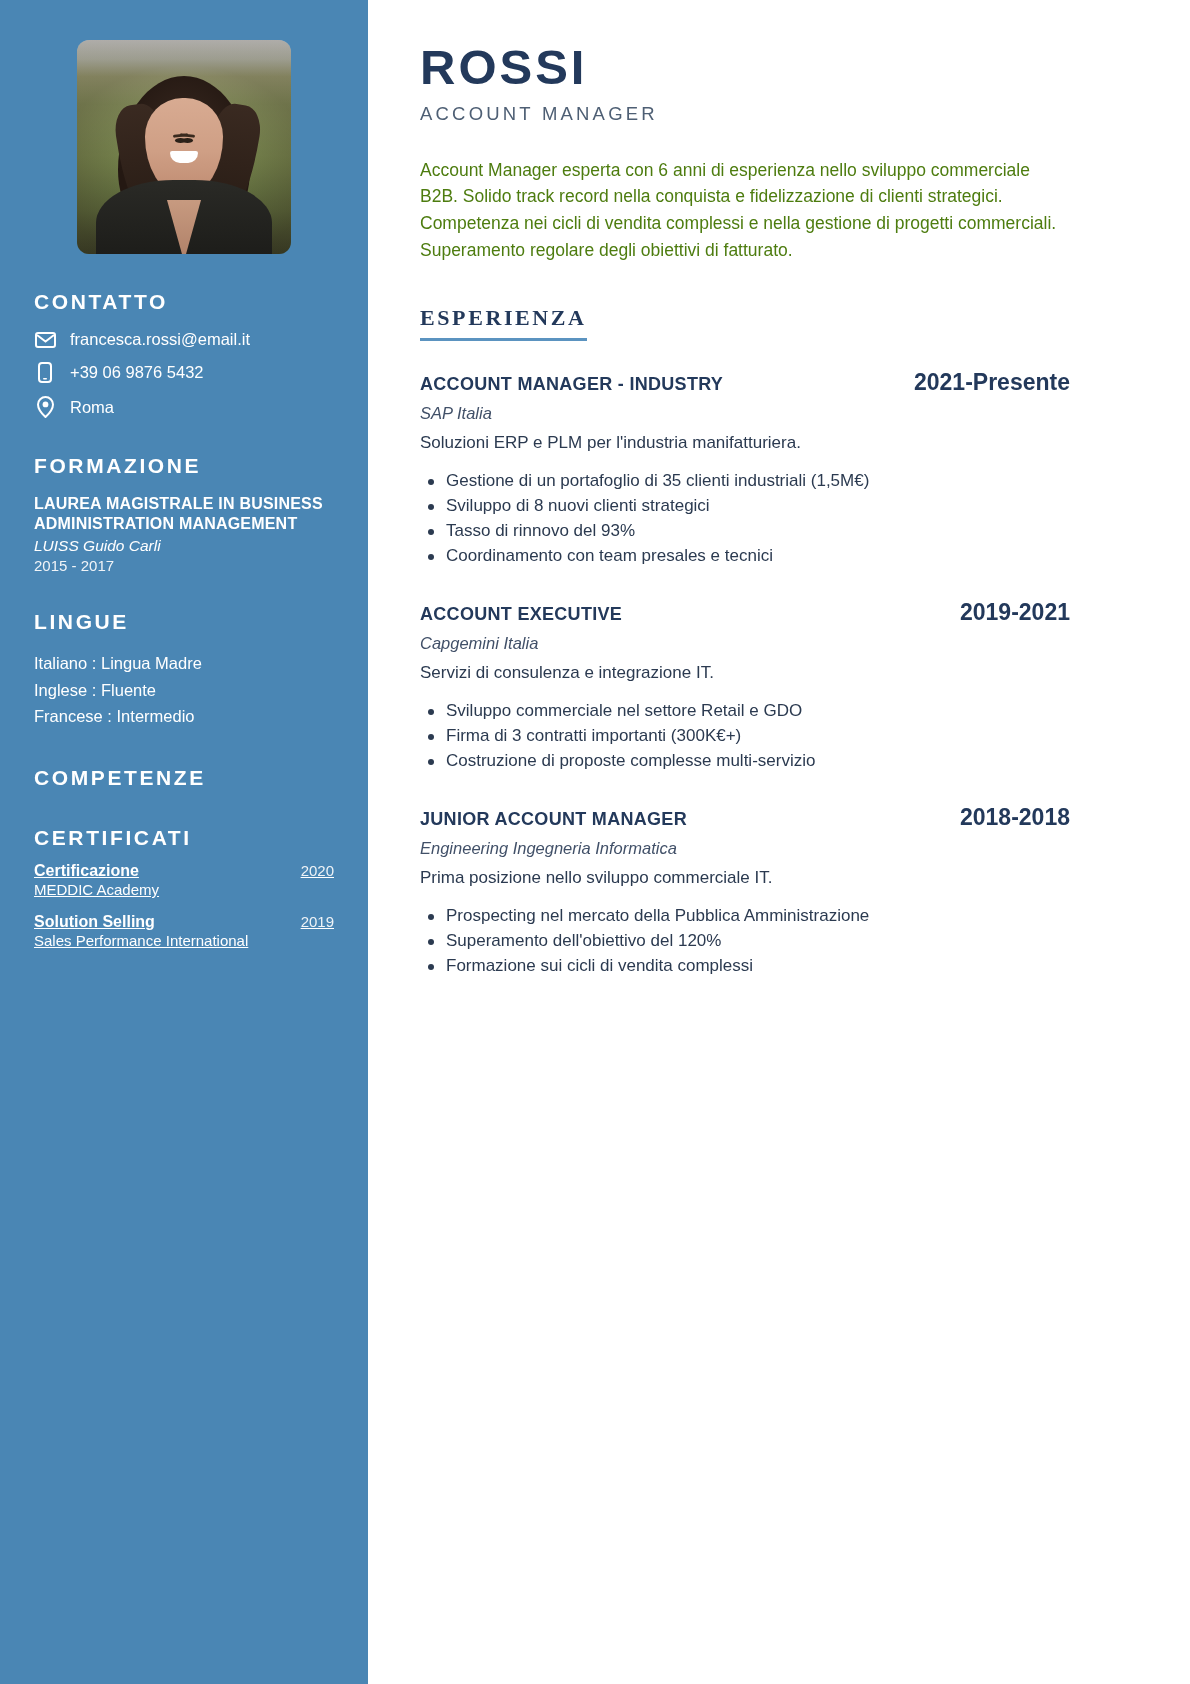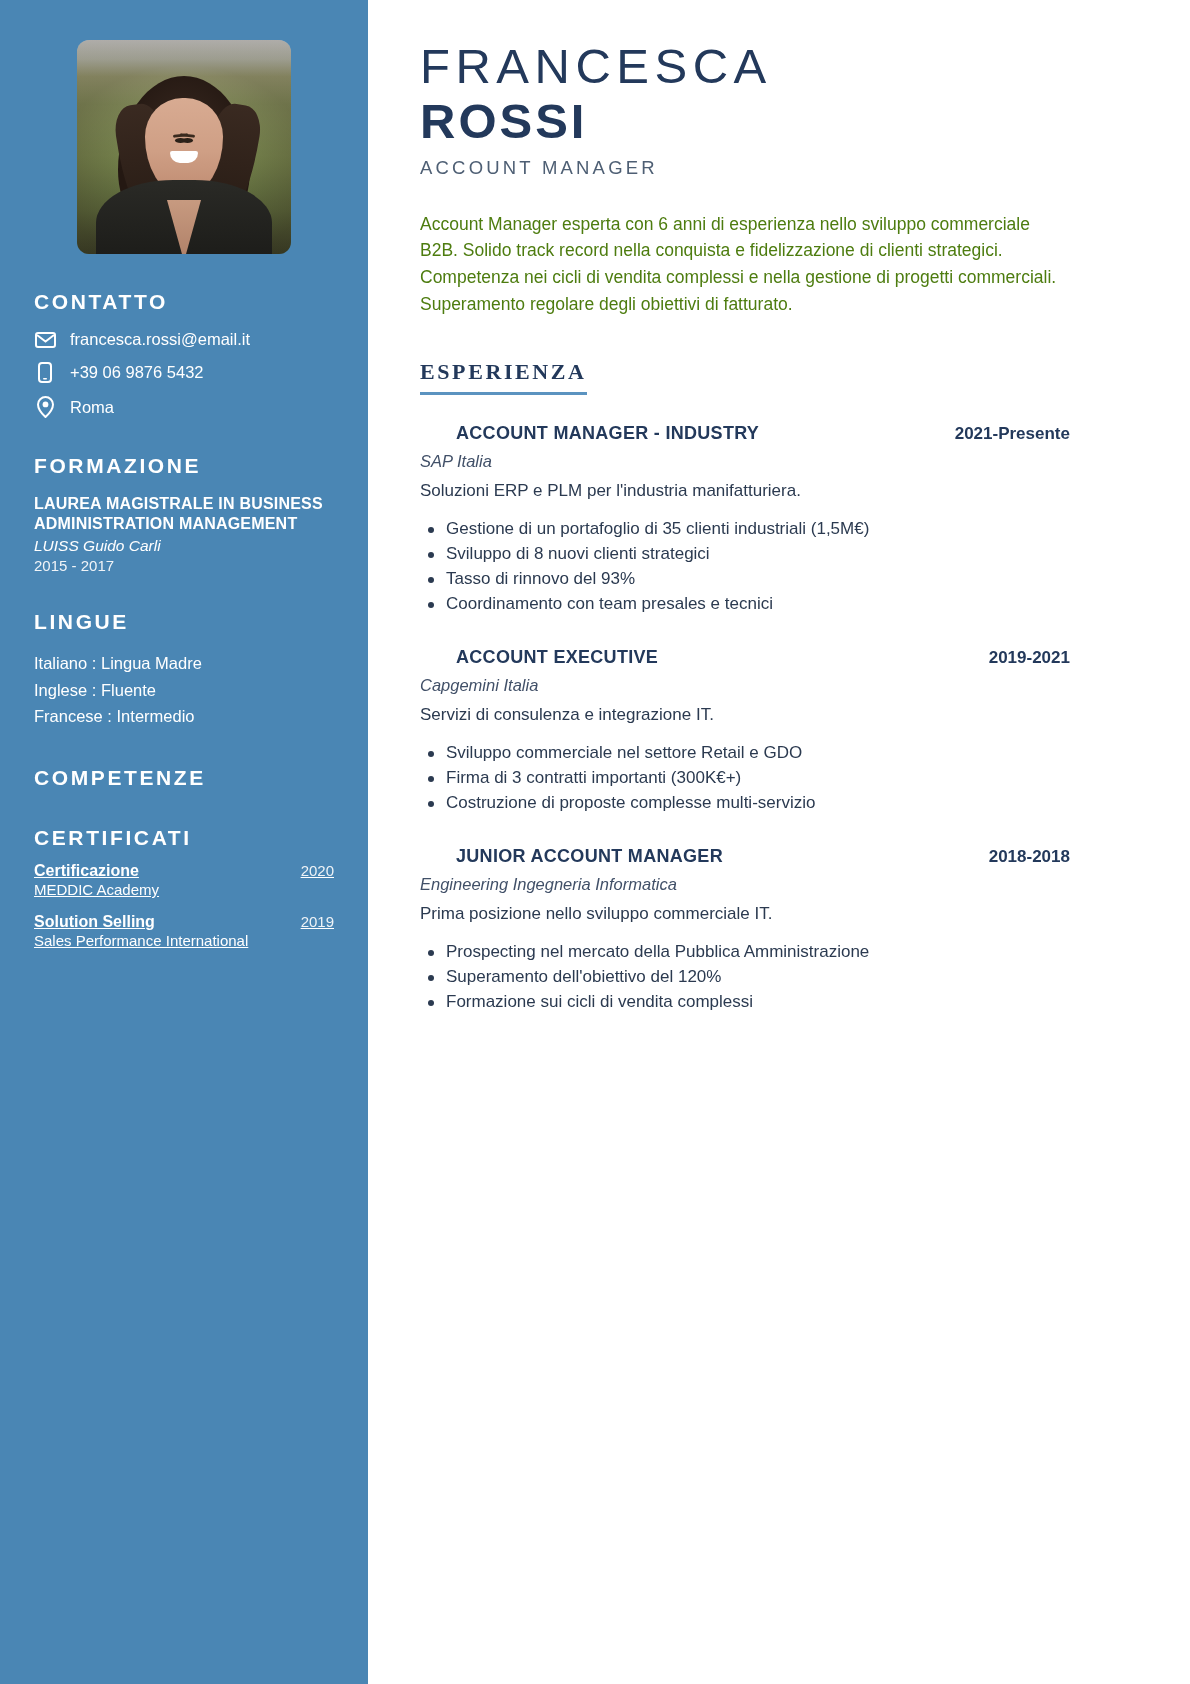--- a/index.html
+++ b/index.html
@@ -189,28 +189,27 @@
     border-bottom: 3px solid #5b93c0;
     font-family: Liberation Serif, serif;
   }
   .exp { margin-top: 28px; }
   .exp + .exp { margin-top: 30px; }
   .exp-head {
     display: flex;
     justify-content: space-between;
     align-items: baseline;
     gap: 20px;
-    margin-left: 36px;
   }
   .exp-role {
     font-size: 18px; font-weight: bold;
     color: #23395b; letter-spacing: .3px;
   }
   .exp-dates {
-    font-size: 17px; font-weight: bold;
+    font-size: 23px; font-weight: bold;
     color: #23395b; white-space: nowrap;
   }
   .exp-company {
     font-size: 16.5px; font-style: italic;
     color: #415068; margin-top: 8px;
   }
   .exp-desc {
     font-size: 17px; color: #2b3a50; margin-top: 10px;
   }
   .exp-bullets { list-style: none; margin-top: 16px; }
@@ -315,21 +314,20 @@
         <span class="cert-name">Solution Selling</span>
         <span class="cert-year">2019</span>
       </div>
       <div class="cert-org">Sales Performance International</div>
     </div>
 
   </aside>
 
   <main class="main">
 
-    <h1 class="first-name">FRANCESCA</h1>
     <h1 class="last-name">ROSSI</h1>
     <div class="job-title">ACCOUNT MANAGER</div>
 
     <p class="summary">Account Manager esperta con 6 anni di esperienza nello sviluppo commerciale B2B. Solido track record nella conquista e fidelizzazione di clienti strategici. Competenza nei cicli di vendita complessi e nella gestione di progetti commerciali. Superamento regolare degli obiettivi di fatturato.</p>
 
     <h2 class="sec-h">ESPERIENZA</h2>
 
     
     <section class="exp">
       <div class="exp-head">

